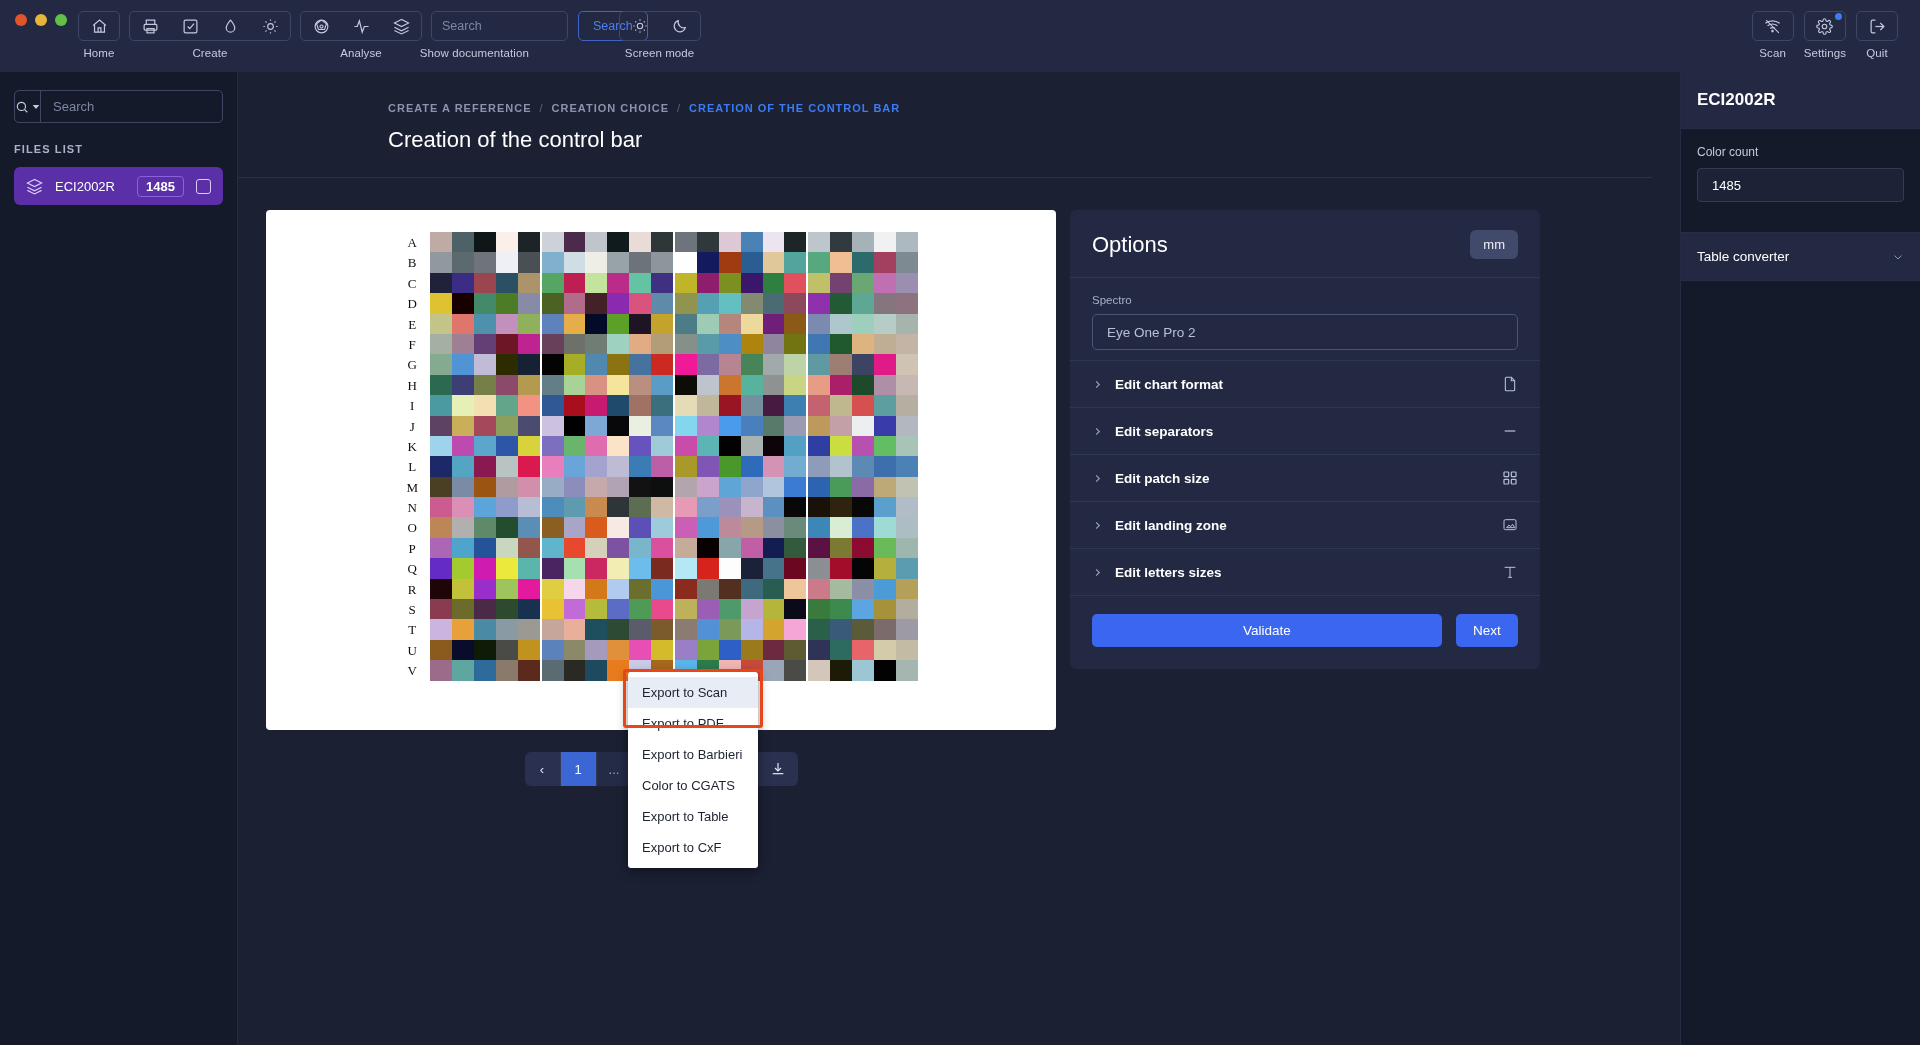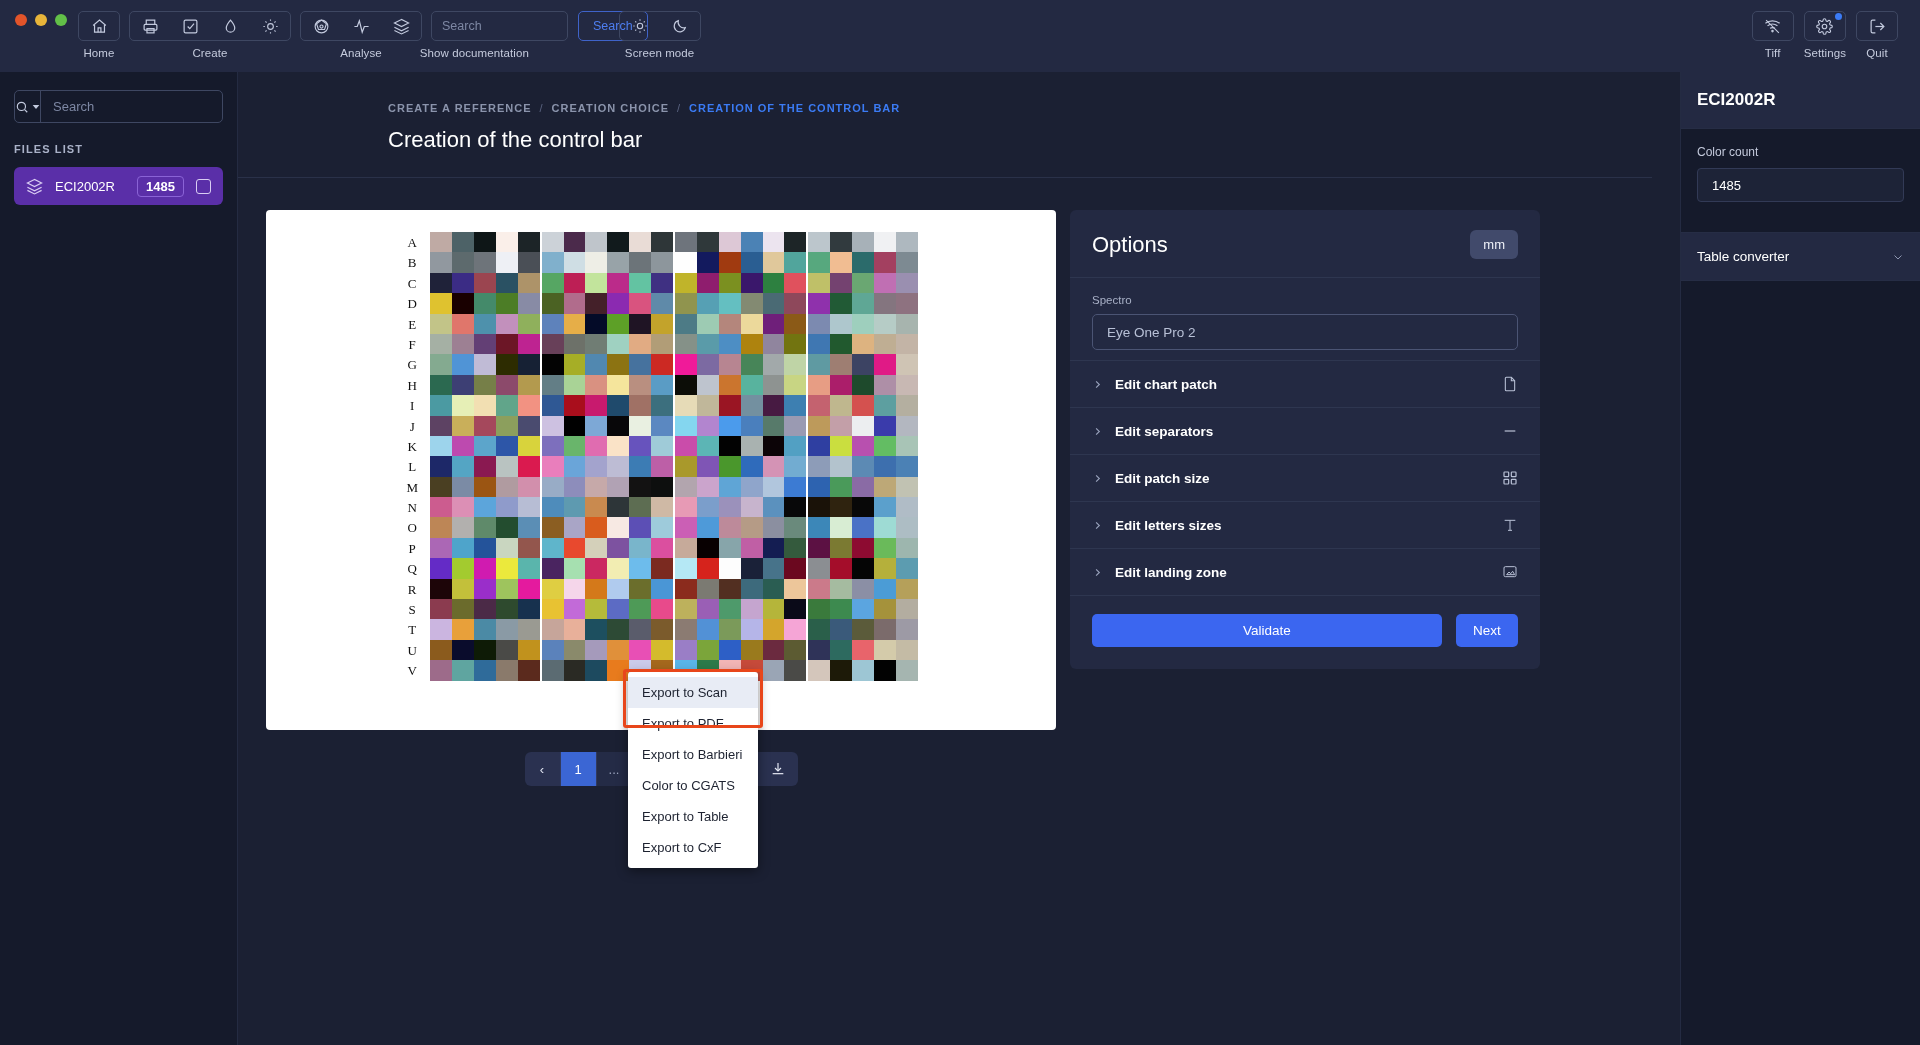--- a/index.html
+++ b/index.html
@@ -389,21 +389,21 @@
         <div class="tb-btn">
           <svg width="17" height="17" viewBox="0 0 24 24" fill="none" stroke="currentColor" stroke-width="1.6">
               <path d="M2 7.5a16 16 0 0120 0"></path>
               <path d="M5 11a12 12 0 0114 0"></path>
               <path d="M8.5 14.5a7 7 0 017 0"></path>
               <circle cx="12" cy="18.5" r="1"></circle>
               <path d="M3 3l18 18"></path>
             </svg>
         </div>
       </div>
-      <div class="tb-label">Tiff</div>
+      <div class="tb-label">Scan</div>
     </div>
 
 
     <div class="tb-group">
       <div class="tb-box settings-wrap">
         <div class="tb-btn">
           <svg width="17" height="17" viewBox="0 0 24 24" fill="none" stroke="currentColor" stroke-width="1.6">
               <circle cx="12" cy="12" r="3.2"></circle>
               <path d="M19.4 15a1.6 1.6 0 00.3 1.8l.1.1a2 2 0 11-2.8 2.8l-.1-.1a1.6 1.6 0 00-1.8-.3 1.6 1.6 0 00-1 1.5V21a2 2 0 11-4 0v-.1a1.6 1.6 0 00-1-1.5 1.6 1.6 0 00-1.8.3l-.1.1a2 2 0 11-2.8-2.8l.1-.1a1.6 1.6 0 00.3-1.8 1.6 1.6 0 00-1.5-1H3a2 2 0 110-4h.1a1.6 1.6 0 001.5-1 1.6 1.6 0 00-.3-1.8l-.1-.1a2 2 0 112.8-2.8l.1.1a1.6 1.6 0 001.8.3H9a1.6 1.6 0 001-1.5V3a2 2 0 114 0v.1a1.6 1.6 0 001 1.5 1.6 1.6 0 001.8-.3l.1-.1a2 2 0 112.8 2.8l-.1.1a1.6 1.6 0 00-.3 1.8V9a1.6 1.6 0 001.5 1H21a2 2 0 110 4h-.1a1.6 1.6 0 00-1.5 1z"></path>
             </svg>
@@ -1135,21 +1135,21 @@
         <input class="spectro-input" value="Eye One Pro 2" style="">
       </div>
 
       <div class="acc-row">
         <div class="acc-left">
           <span class="chev">
             <svg width="11" height="11" viewBox="0 0 24 24" fill="none" stroke="currentColor" stroke-width="2.4">
                 <path d="M9 5l7 7-7 7"></path>
               </svg>
           </span>
-          <span class="acc-label">Edit chart patch</span>
+          <span class="acc-label">Edit chart format</span>
         </div>
         <span class="acc-icon">
           <svg width="16" height="16" viewBox="0 0 24 24" fill="none" stroke="currentColor" stroke-width="1.6">
               <path d="M14 2H6.5A1.5 1.5 0 005 3.5v17A1.5 1.5 0 006.5 22h11a1.5 1.5 0 001.5-1.5V7z"></path>
               <path d="M14 2v5h5"></path>
             </svg>
         </span>
       </div>
 
       <div class="acc-row">
@@ -1187,44 +1187,44 @@
         </span>
       </div>
 
       <div class="acc-row">
         <div class="acc-left">
           <span class="chev">
             <svg width="11" height="11" viewBox="0 0 24 24" fill="none" stroke="currentColor" stroke-width="2.4">
                 <path d="M9 5l7 7-7 7"></path>
               </svg>
           </span>
-          <span class="acc-label">Edit letters sizes</span>
+          <span class="acc-label">Edit landing zone</span>
         </div>
         <span class="acc-icon">
           <svg width="16" height="16" viewBox="0 0 24 24" fill="none" stroke="currentColor" stroke-width="1.5">
-              <path d="M4 5h16"></path>
-              <path d="M12 5v15"></path>
-              <path d="M9 20h6"></path>
+              <rect x="3" y="4" width="18" height="15" rx="2"></rect>
+              <path d="M7 16l3.5-4 2.5 2.6L16 11l3 5z"></path>
             </svg>
         </span>
       </div>
 
       <div class="acc-row">
         <div class="acc-left">
           <span class="chev">
             <svg width="11" height="11" viewBox="0 0 24 24" fill="none" stroke="currentColor" stroke-width="2.4">
                 <path d="M9 5l7 7-7 7"></path>
               </svg>
           </span>
-          <span class="acc-label">Edit landing zone</span>
+          <span class="acc-label">Edit letters sizes</span>
         </div>
         <span class="acc-icon">
           <svg width="16" height="16" viewBox="0 0 24 24" fill="none" stroke="currentColor" stroke-width="1.5">
-              <rect x="3" y="4" width="18" height="15" rx="2"></rect>
-              <path d="M7 16l3.5-4 2.5 2.6L16 11l3 5z"></path>
+              <path d="M4 5h16"></path>
+              <path d="M12 5v15"></path>
+              <path d="M9 20h6"></path>
             </svg>
         </span>
       </div>
 
       <div class="opt-actions">
         <button class="btn-validate">Validate</button>
         <button class="btn-next">Next</button>
       </div>
     </div>
   </div>

